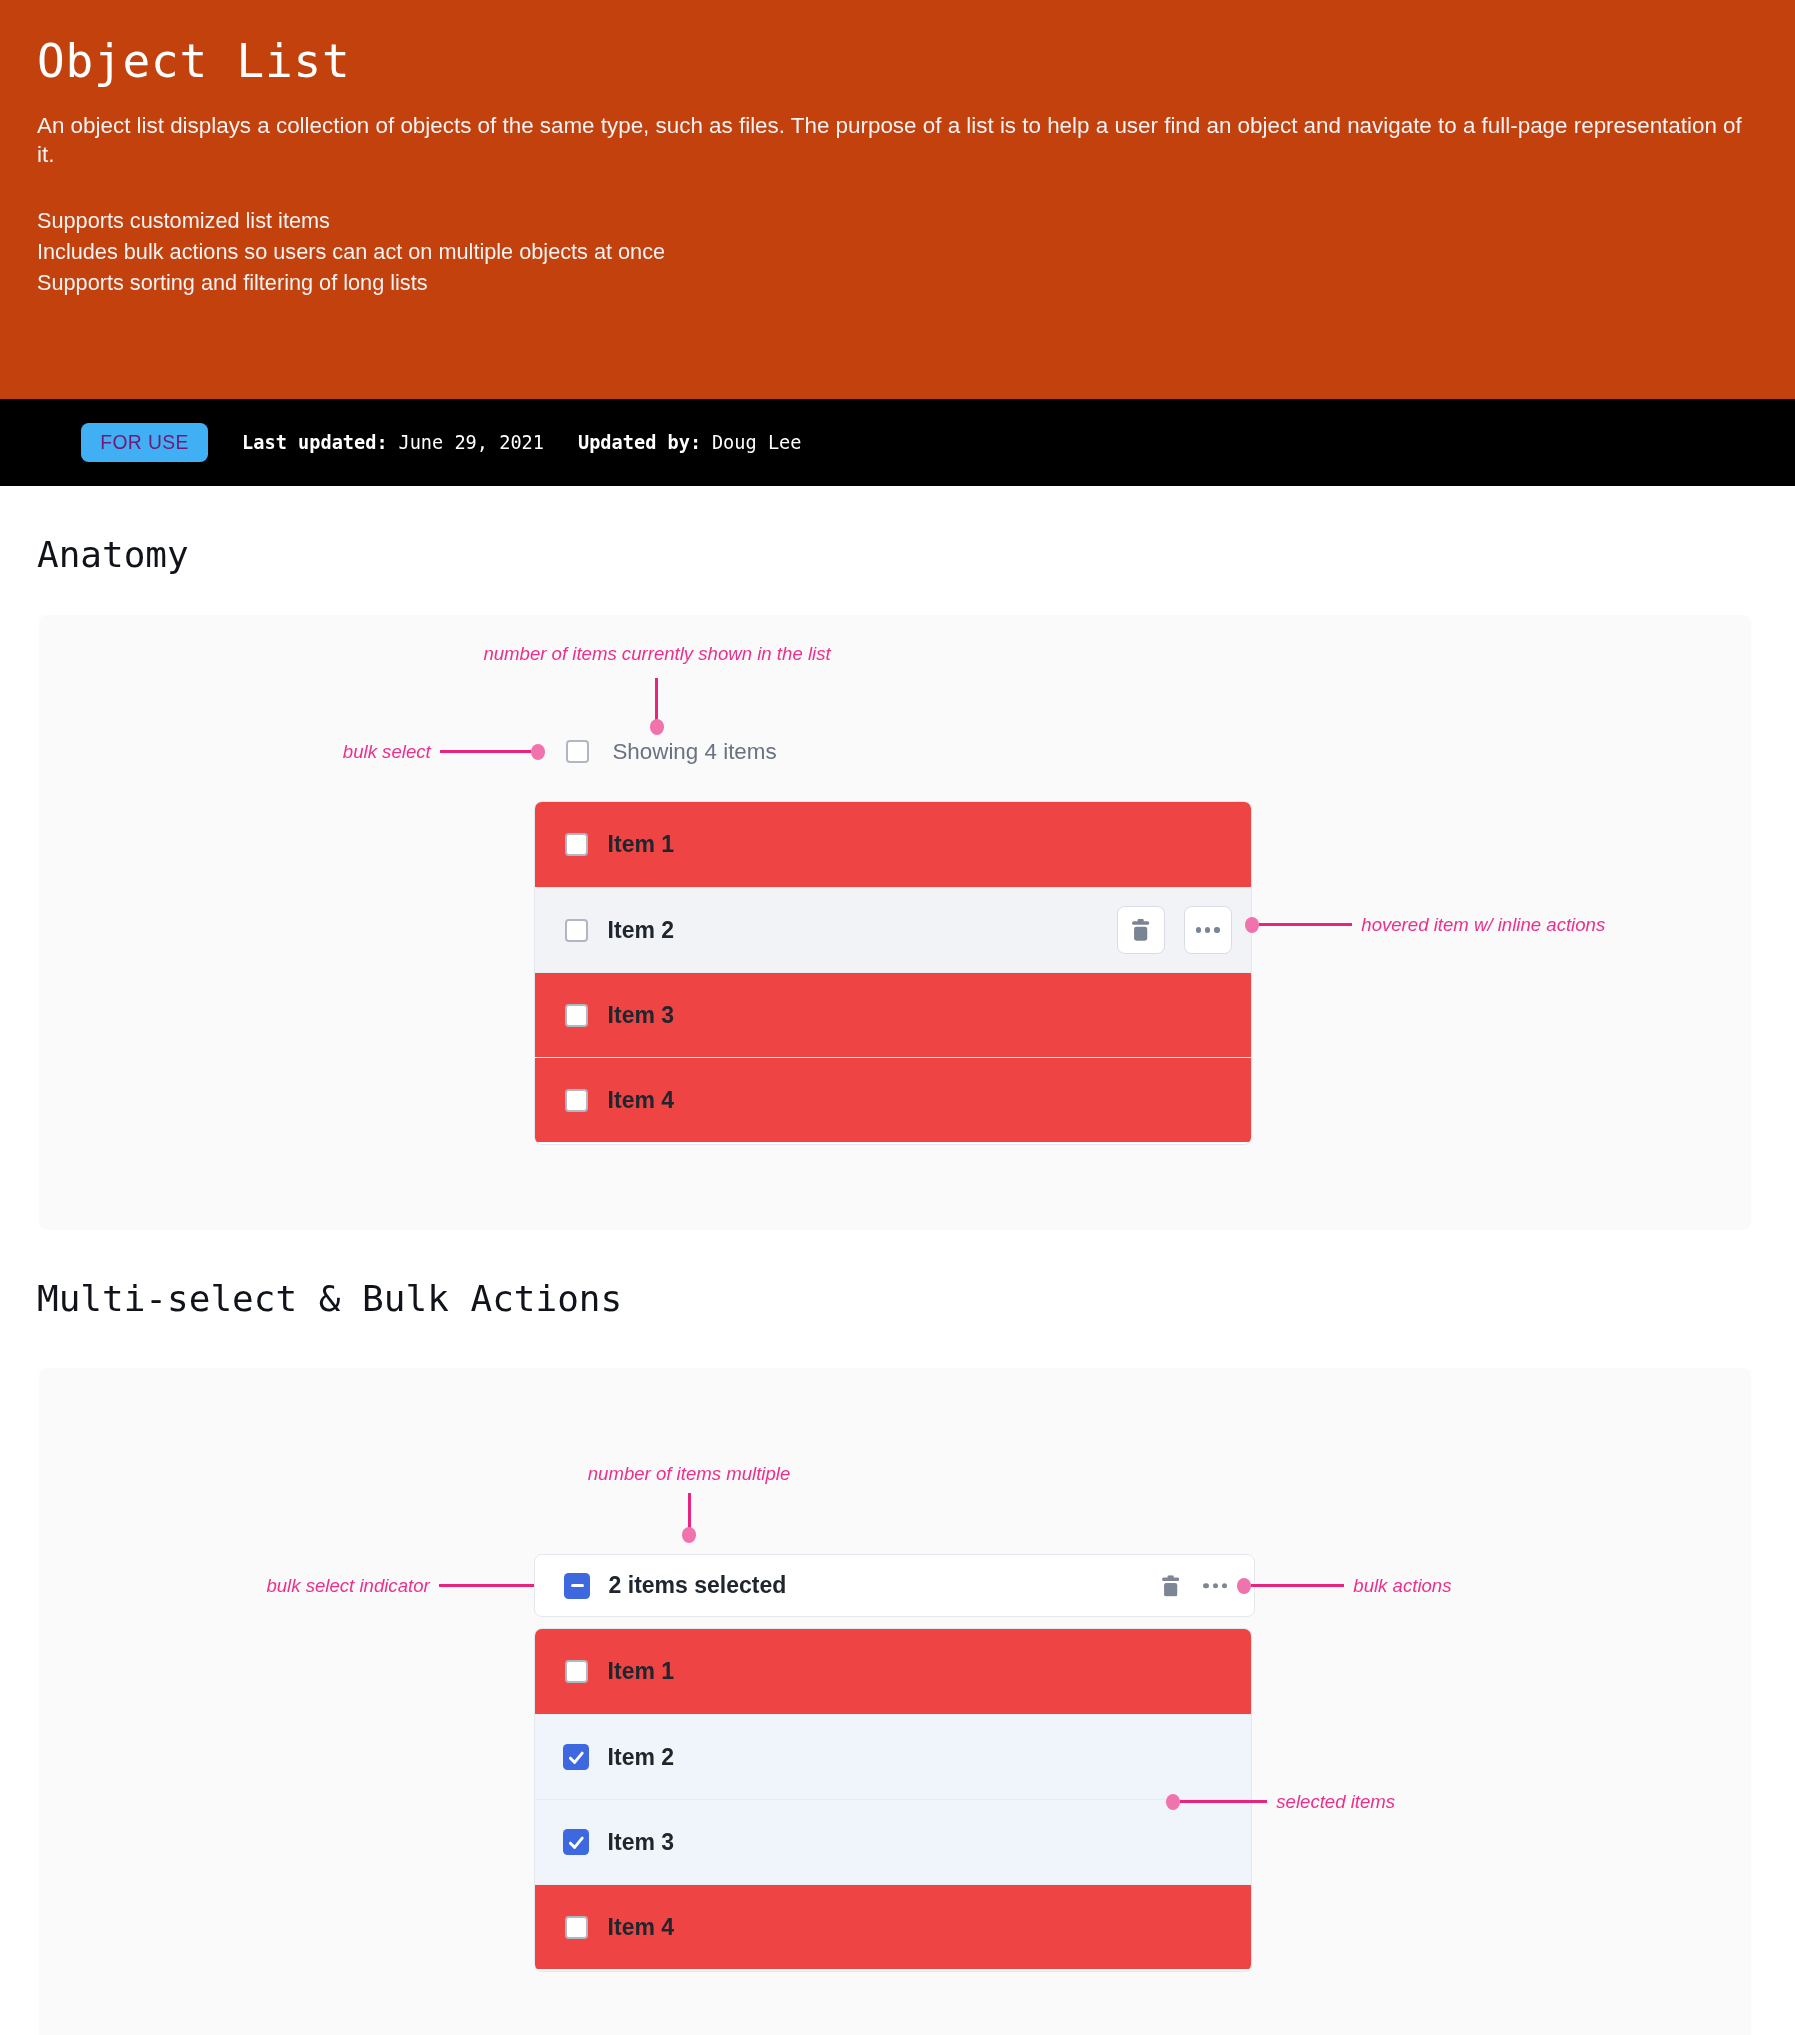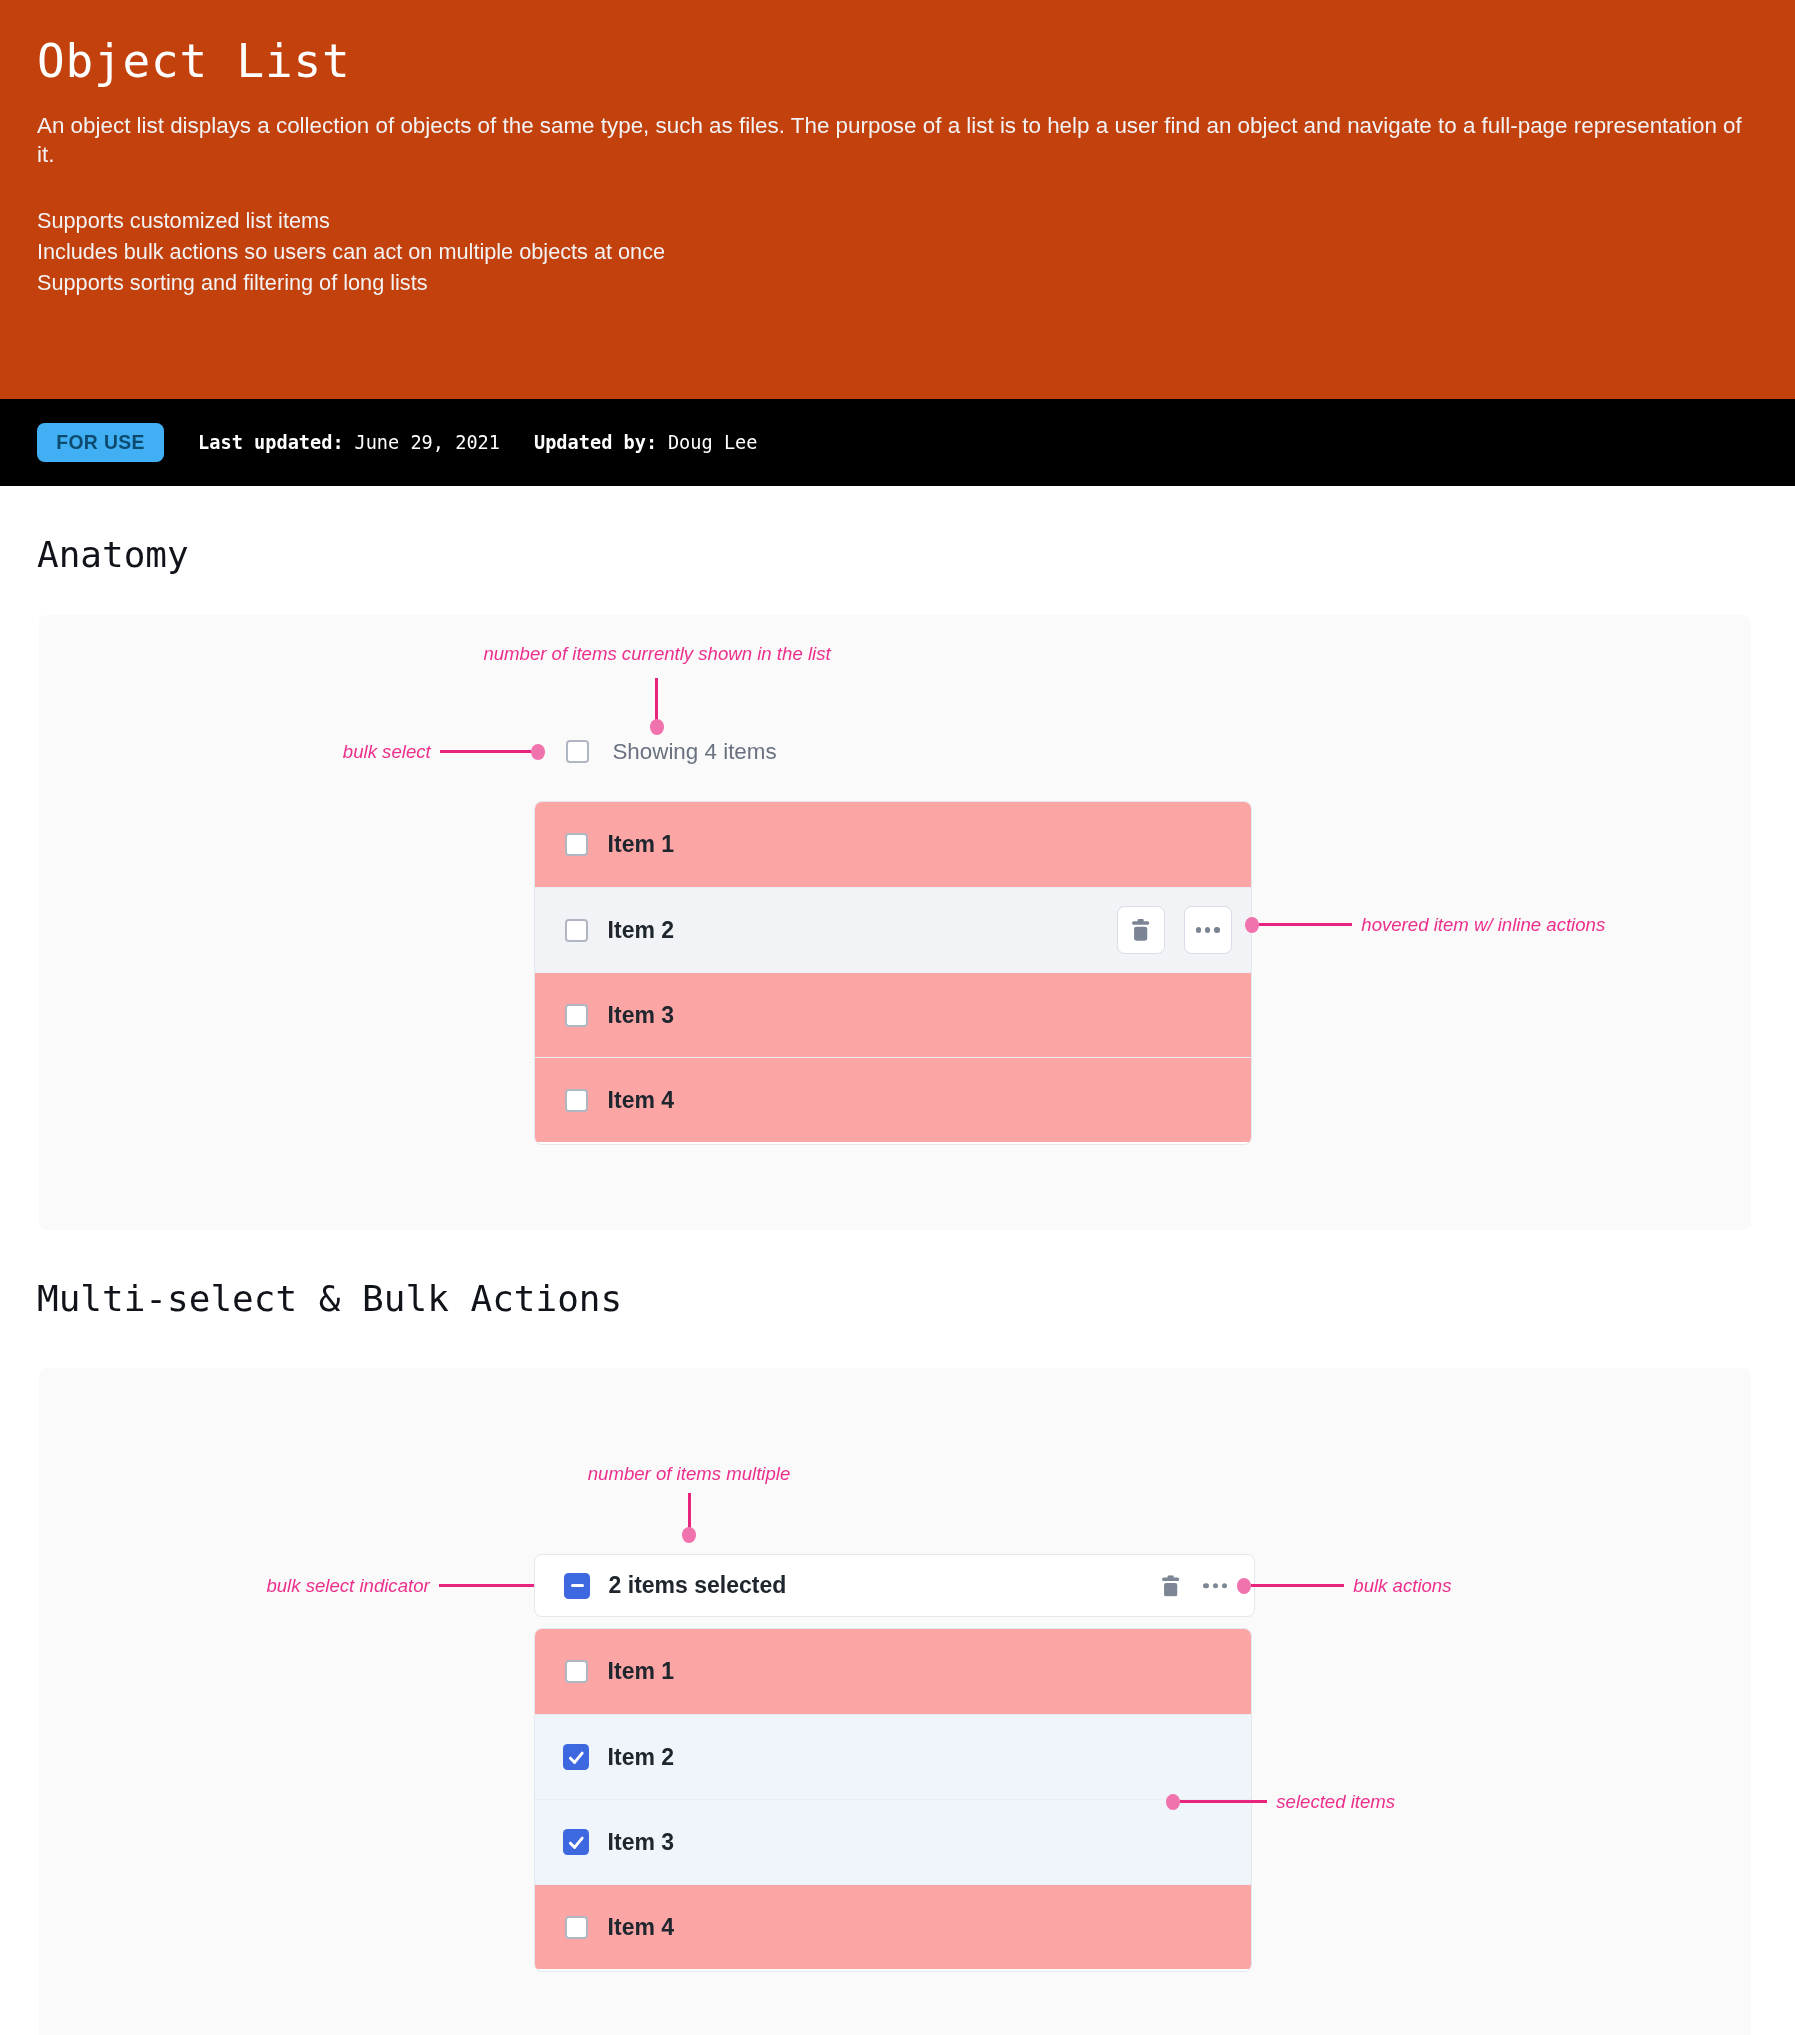--- a/index.html
+++ b/index.html
@@ -10,22 +10,22 @@
   .hero { height:399px; background:#c2410c; padding:34px 37px 10px 37px; }
   .hero h1 { font-family:"DejaVu Sans Mono", monospace; font-weight:500;
              font-size:46px; color:#ffffff; letter-spacing:0.8px; }
   .hero .desc { margin-top:23px; font-size:22.4px; color:#f3f3f5; line-height:29px; }
   .features { margin-top:36px; }
   .features div { font-size:21.7px; color:#f3f3f5; line-height:31px; }
 
   
   .meta-bar { height:87px; background:#000000; display:flex; align-items:center;
               padding:0 37px; }
-  .badge { background:#41aff4; color:#0c4a6e; font-size:19.3px; font-weight:700;
-           letter-spacing:0.4px; padding:8.5px 19.3px; border-radius:7.7px; }
+  .badge { background:#41aff4; color:#701a75; font-size:19.3px; font-weight:400;
+           letter-spacing:0.4px; padding:8.5px 19.3px; border-radius:7.7px;margin-left:44px; }
   .meta-group { margin-left:34px; font-family:"DejaVu Sans Mono", monospace;
                 font-size:18.6px; color:#ffffff; display:flex; align-items:center; }
   .meta-label { font-weight:700; margin-right:10.8px; }
 
   
   h2 { font-family:"DejaVu Sans Mono", monospace; font-weight:500; font-size:36px;
        color:#101319; line-height:42px; margin-left:37px; }
   #anatomy-heading { margin-top:48px; }
   #multiselect-heading { margin-top:48px; }
 
@@ -58,21 +58,21 @@
               background:#3d68e0; display:flex; align-items:center; justify-content:center; }
   .checkbox--checked svg { width:18.6px; height:18.6px; }
   .dash { width:13px; height:3.9px; border-radius:1.5px; background:#ffffff; }
 
   
   .list-card { position:absolute; left:495px; width:718px; background:#ffffff;
                border:1.5px solid #e3e7ee; border-radius:7.7px; overflow:hidden; }
   .card-anatomy { top:186px; height:344px; }
   .card-multi { top:260px; height:344px; }
   .row { position:relative; height:85px; display:flex; align-items:center;
-         padding-left:28px; background:#fca5a5; }
+         padding-left:28px; background:#ef4444; }
   .row + .row { border-top:1.5px solid #e9edf2; }
   .row .label { font-size:23px; font-weight:600; color:#20262e; margin-left:18.6px; }
   .row--hover { background:#f2f3f7; }
   .row--selected { background:#eff5fb; }
 
   
   .icon-btn { position:absolute; top:50%; transform:translateY(-50%); width:48px; height:48px;
               background:#ffffff; border:1.5px solid #d9dce6; border-radius:7.7px;
               display:flex; align-items:center; justify-content:center; cursor:pointer; }
   .btn-del { right:86px; }

